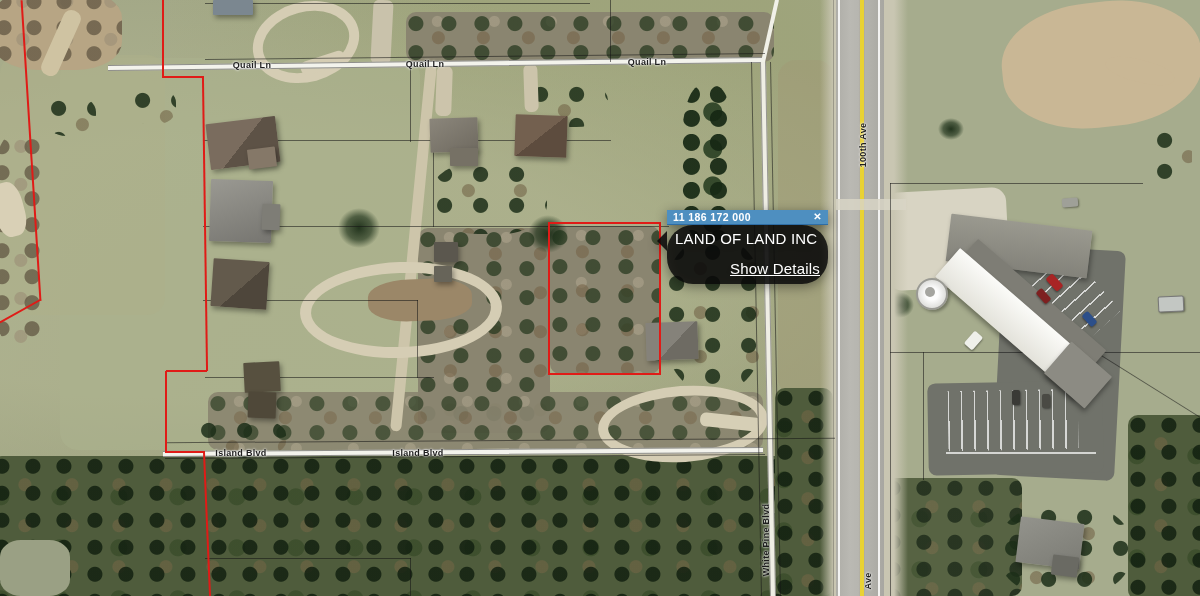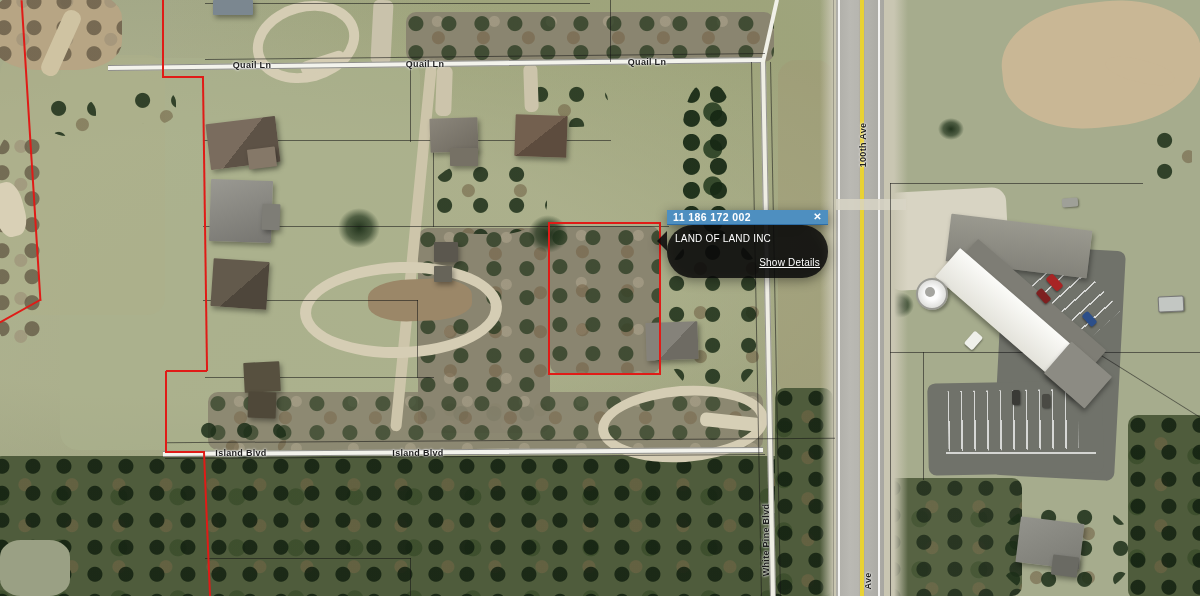--- a/index.html
+++ b/index.html
@@ -69,26 +69,26 @@
   letter-spacing:.3px;white-space:nowrap;transform:translate(-50%,-50%);
   text-shadow:0 0 2px rgba(255,255,255,.95),0 0 3px rgba(255,255,255,.8);}
 .lbl.rot{transform:translate(-50%,-50%) rotate(-90deg);}
 
 .popup{position:absolute;left:667px;top:210px;width:161px;z-index:30;
   filter:drop-shadow(0 3px 6px rgba(0,0,0,.45));}
 .popup-header{background:var(--hdr-blue);border-bottom:1px solid #2e6da5;color:#fff;
   height:14px;line-height:14px;padding:0 6px;font-size:10.5px;font-weight:700;
   letter-spacing:.4px;display:flex;justify-content:space-between;align-items:center;}
 .popup-close{cursor:pointer;font-size:10px;font-weight:700;color:#fff;line-height:14px;}
-.popup-body{background:var(--popup-body);color:#fff;padding:6px 8px 7px;font-size:10px;
+.popup-body{background:var(--popup-body);color:#fff;padding:6px 8px 7px;font-size:15px;
   letter-spacing:.2px;line-height:16px;position:relative;border-radius:26px;}
 .popup-tail{position:absolute;left:-10px;top:21px;width:0;height:0;
   border-top:10px solid transparent;border-bottom:10px solid transparent;
   border-right:10px solid rgba(10,10,10,.88);}
-.details{display:block;text-align:right;margin-top:8px;color:#fff;
+.details{display:block;text-align:right;margin-top:14px;color:#fff;
   text-decoration:underline;cursor:pointer;}
 </style>
 </head>
 <body>
 
 <div class="stage" id="stage">
 
   <div class="road roadh" style="left:108px;top:61px;width:656px;height:4px;transform:rotate(-0.7deg);"></div>
   <div class="road" style="left:768px;top:-1px;width:4px;height:64px;background:#f1f1e8;transform:rotate(12.7deg);"></div>
   <div class="road roadv" style="left:765px;top:62px;width:4px;height:534px;transform:rotate(-1.07deg);"></div>
@@ -108,21 +108,21 @@
   <div class="lbl" style="left:647px;top:62px;">Quail Ln</div>
   <div class="lbl rot" style="left:863px;top:145px;">100th Ave</div>
   <div class="lbl rot" style="left:868px;top:581px;">Ave</div>
   <div class="lbl" style="left:241px;top:453px;">Island Blvd</div>
   <div class="lbl" style="left:418px;top:453px;">Island Blvd</div>
   <div class="lbl rot" style="left:766px;top:540px;">White Pine Blvd</div>
 
   <div class="popup">
     <div class="popup-tail"></div>
     <div class="popup-header">
-      <span>11 186 172 002</span>
+      <span>11 186 172 000</span>
       <span class="popup-close">✕</span>
     </div>
     <div class="popup-body">
       <div>LAND OF LAND INC</div>
       <a class="details">Show Details</a>
     </div>
   </div>
 <div class="d patch" style="left: 884px; top: 0px; width: 316px; height: 596px; background: rgb(166, 172, 141); border-radius: 0px;"></div>
     <div class="d patch" style="left: 60px; top: 58px; width: 360px; height: 392px; background: rgba(172, 178, 142, 0.55);"></div>
     <div class="d patch" style="left: 0px; top: 55px; width: 165px; height: 260px; background: rgba(173, 176, 138, 0.5);"></div>

